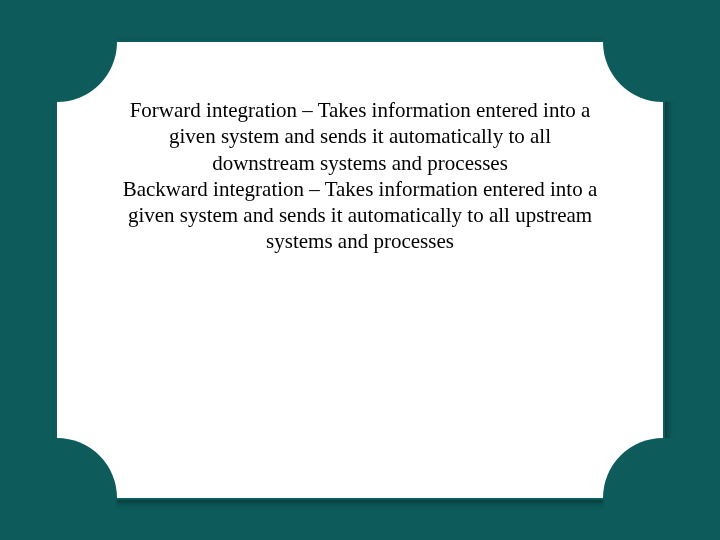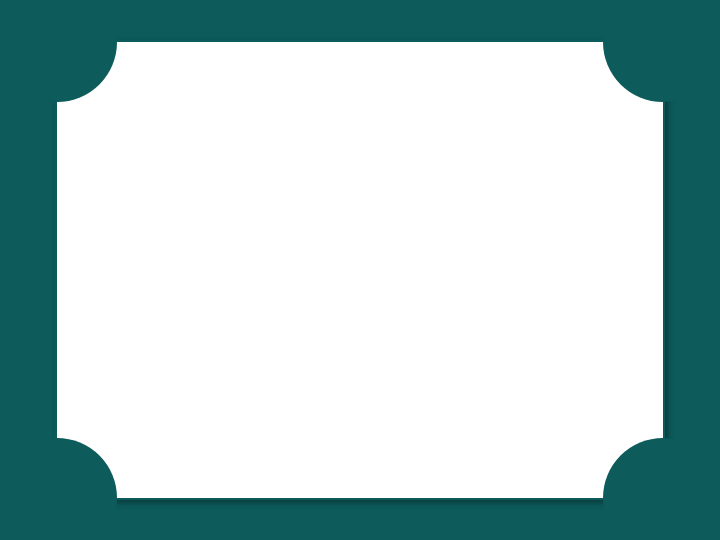--- a/index.html
+++ b/index.html
@@ -58,15 +58,17 @@
 <body>
 
 <div class="slide">
   <div class="frame">
     <div class="notch tl"></div>
     <div class="notch tr"></div>
     <div class="notch bl"></div>
     <div class="notch br"></div>
 
     <div class="content">
+      <div class="para">Forward integration – Takes information entered into a given system and sends it automatically to all downstream systems and processes</div>
+      <div class="para">Backward integration – Takes information entered into a given system and sends it automatically to all upstream systems and processes</div>
     </div>
   </div>
 </div>
 
 </body></html>

